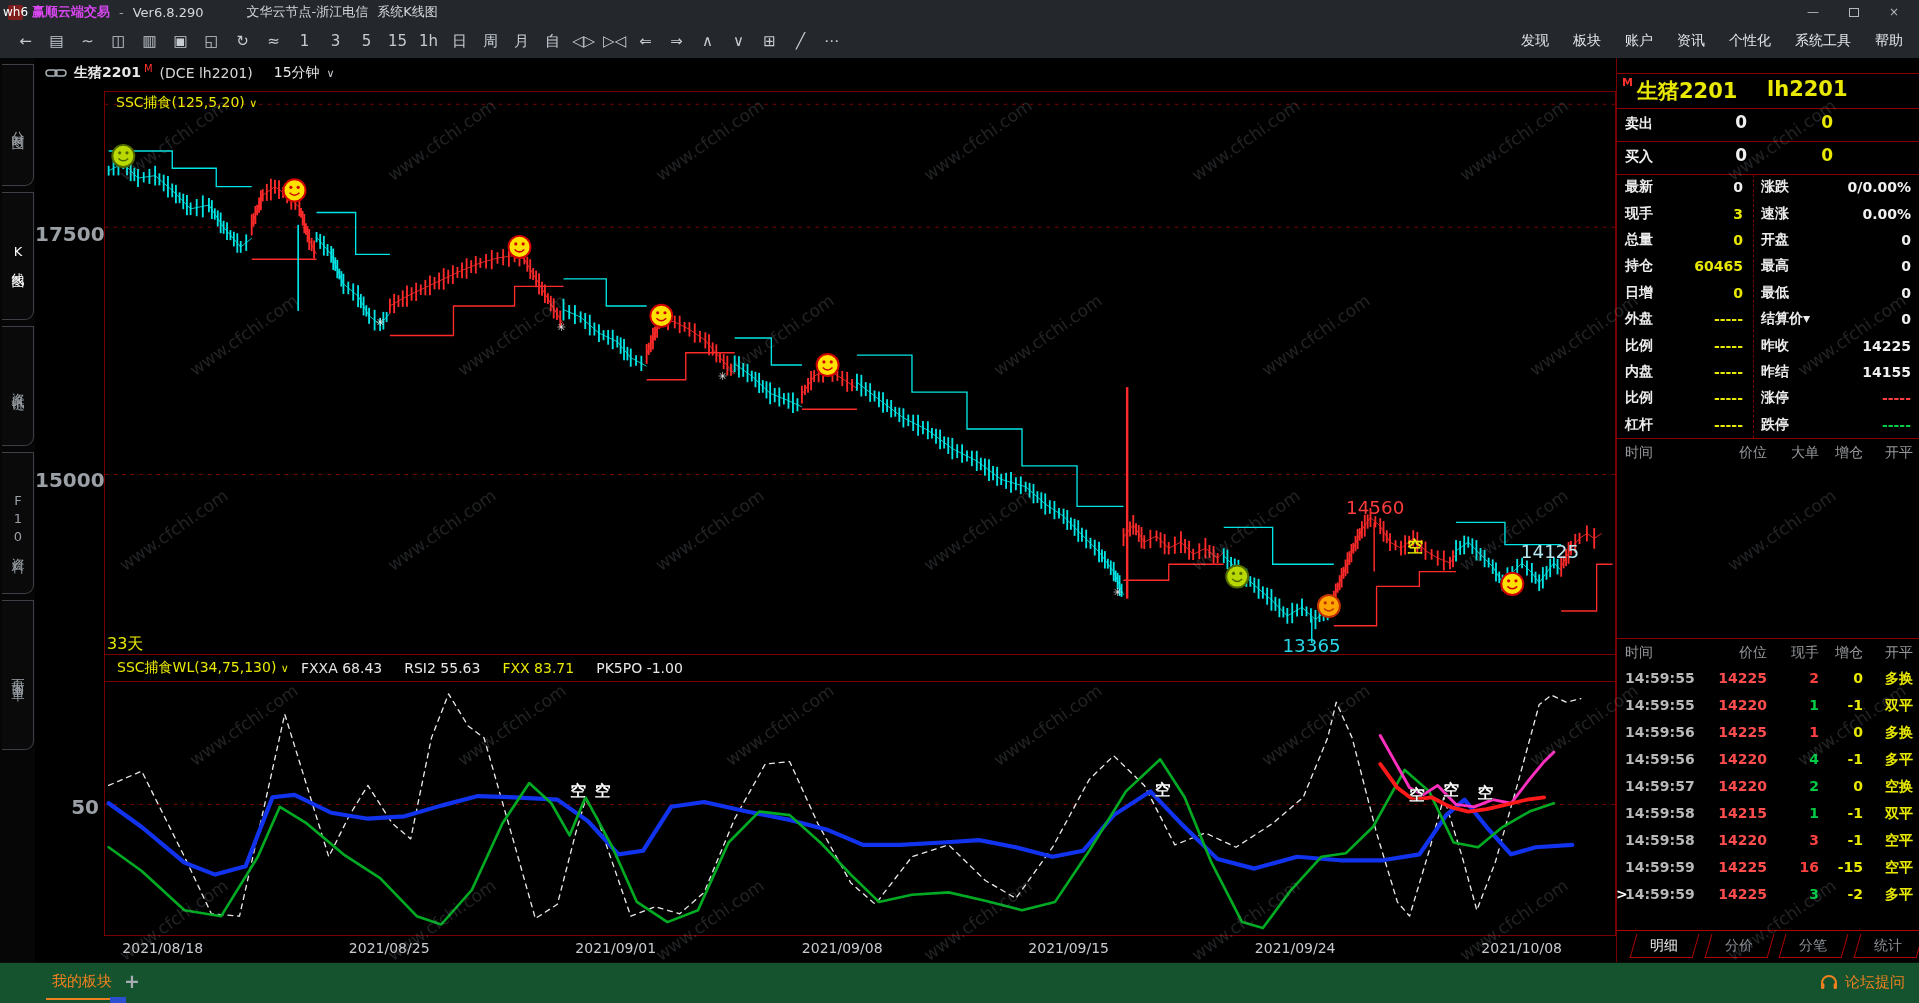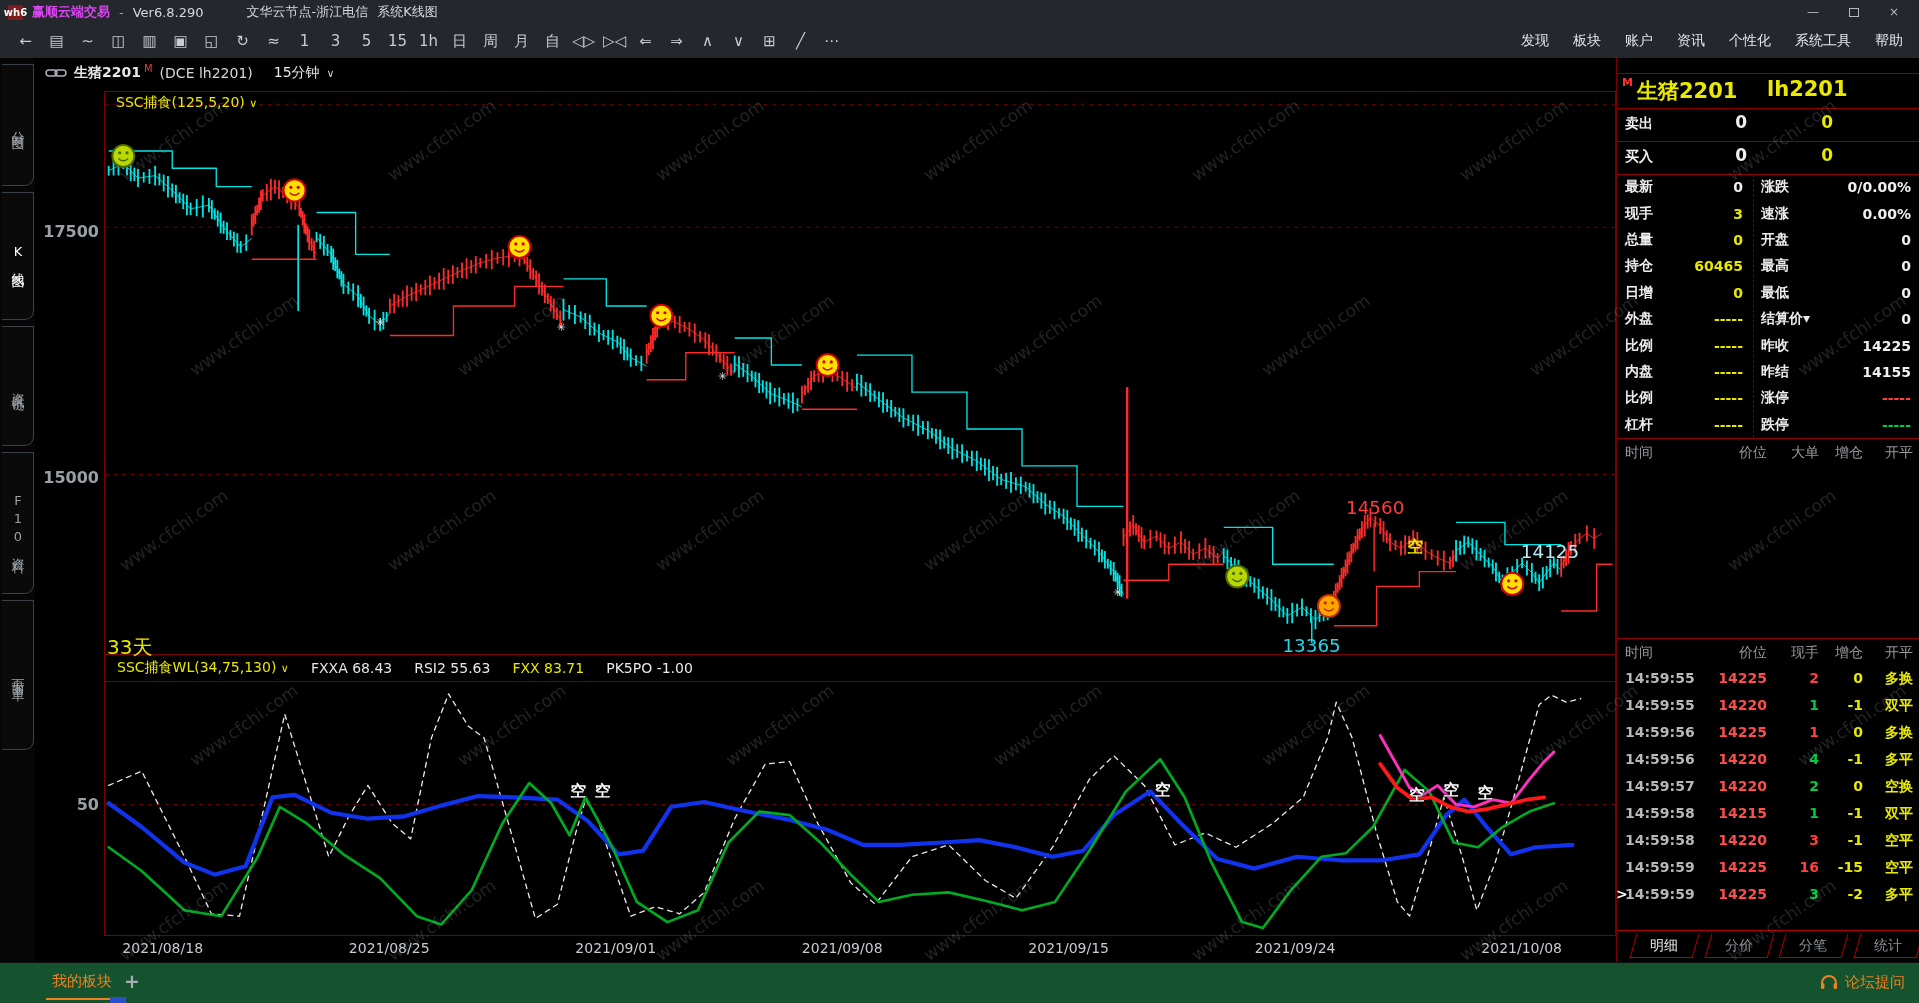--- a/index.html
+++ b/index.html
@@ -2,22 +2,22 @@
 <html><head>
 <meta charset="utf-8">
 <style>
   *{margin:0;padding:0;box-sizing:border-box}
   html,body{background:#000}
   body{width:1919px;height:1003px;position:relative;overflow:hidden;
        font-family:"DejaVu Sans","Liberation Sans",sans-serif;color:#ddd}
   
   .titlebar{position:absolute;left:0;top:0;right:0;height:24px;background:#24282d;
             display:flex;align-items:center;gap:9px;padding:0 8px;font-size:13px;color:#d4d8dc;z-index:30}
-  .logo{width:15px;height:15px;background:#7f1d1d;border-radius:2px;color:#fff;font-size:10px;
-        font-weight:bold;display:flex;align-items:center;justify-content:center;flex:0 0 auto}
+  .logo{width:15px;height:15px;background:#7f1d1d;border-radius:2px;color:#fff;font-size:12px;
+        font-weight:normal;display:flex;align-items:center;justify-content:center;flex:0 0 auto}
   .tb-app{font-weight:bold;color:#d946ef}
   .tb-dim{color:#9aa0a6}
   .tb-node{margin-left:34px}.tb-view{}
   .win-controls{margin-left:auto;display:flex;gap:30px;padding-right:12px;color:#b6babe;font-size:12px;align-items:center}
   .win-btn{cursor:default}
   .max-box{width:10px;height:9px;border:1px solid #b6babe;display:inline-block}
   
   .toolbar{position:absolute;left:0;top:24px;right:0;height:34px;background:#24282d;
            display:flex;align-items:center;padding-left:10px;z-index:30}
   .tb-icons{display:flex;align-items:center}
@@ -33,27 +33,27 @@
   .chart-area{position:absolute;left:35px;top:58px;width:1581px;height:904px;background:#000}
   .chart-header{position:absolute;left:0;top:0;height:30px;display:flex;align-items:center;gap:7px;
                 padding-left:10px;font-size:14px;color:#e8e8e8}
   .chart-header .flag{color:#ff3232;font-size:10px;vertical-align:super;margin-left:-4px;position:relative;top:-5px}
   .chart-header .exch{color:#d8d8d8}
   .chart-header .period{margin-left:14px}
   .caret{color:#c9ced4;font-size:11px}
   .main-box{position:absolute;left:69px;top:33px;width:1512px;height:564px;border:1px solid #7a0000;background:#000}
   .main-box svg,.sub-svg svg{width:100%;height:100%;display:block}
   .ind-label{position:absolute;left:12px;top:36px;color:#e8e800;font-size:14px;z-index:6;left:81px}
-  .days{position:absolute;left:72px;top:576px;color:#e8e800;font-size:20px;z-index:6}
+  .days{position:absolute;left:72px;top:576px;color:#e8e800;font-size:16px;z-index:6}
   .sub-box{position:absolute;left:69px;top:597px;width:1512px;height:281px;border:1px solid #7a0000;border-top:none;background:#000}
-  .sub-label-row{height:27px;display:flex;gap:22px;align-items:center;padding-left:12px;font-size:14px;
+  .sub-label-row{height:27px;display:flex;gap:12px;align-items:center;padding-left:12px;font-size:14px;
                  border-bottom:1px solid #7a0000;position:relative;z-index:5}
   .sub-ind{color:#e8e800}
   .sub-svg{height:252px}
-  .y-label{position:absolute;width:64px;left:0;text-align:right;color:#9aa0a6;font-size:16px;font-weight:bold;z-index:4}
+  .y-label{position:absolute;width:64px;left:0;text-align:right;color:#9aa0a6;font-size:20px;font-weight:bold;z-index:4}
   .x-axis{position:absolute;left:69px;top:878px;width:1512px;height:26px;font-size:14px;color:#c8ccd0}
   .x-axis span{position:absolute;top:4px}
   
   .right-panel{position:absolute;left:1616px;top:58px;width:303px;bottom:41px;background:#000;
                border-left:1px solid #7a0000;font-size:14px}
   .rp-line{position:absolute;left:0;right:0;border-top:1px solid #8e0000}
   .rp-title{position:absolute;left:0;right:0;top:15px;height:35px}
   .rp-title .m{position:absolute;left:5px;top:3px;color:#ff3232;font-size:11px;font-weight:bold}
   .rp-title .sym{position:absolute;left:20px;top:4px;color:#e8e800;font-size:21px;font-weight:bold}
   .rp-title .code{position:absolute;left:150px;top:4px;color:#e8e800;font-size:21px;font-weight:bold}

